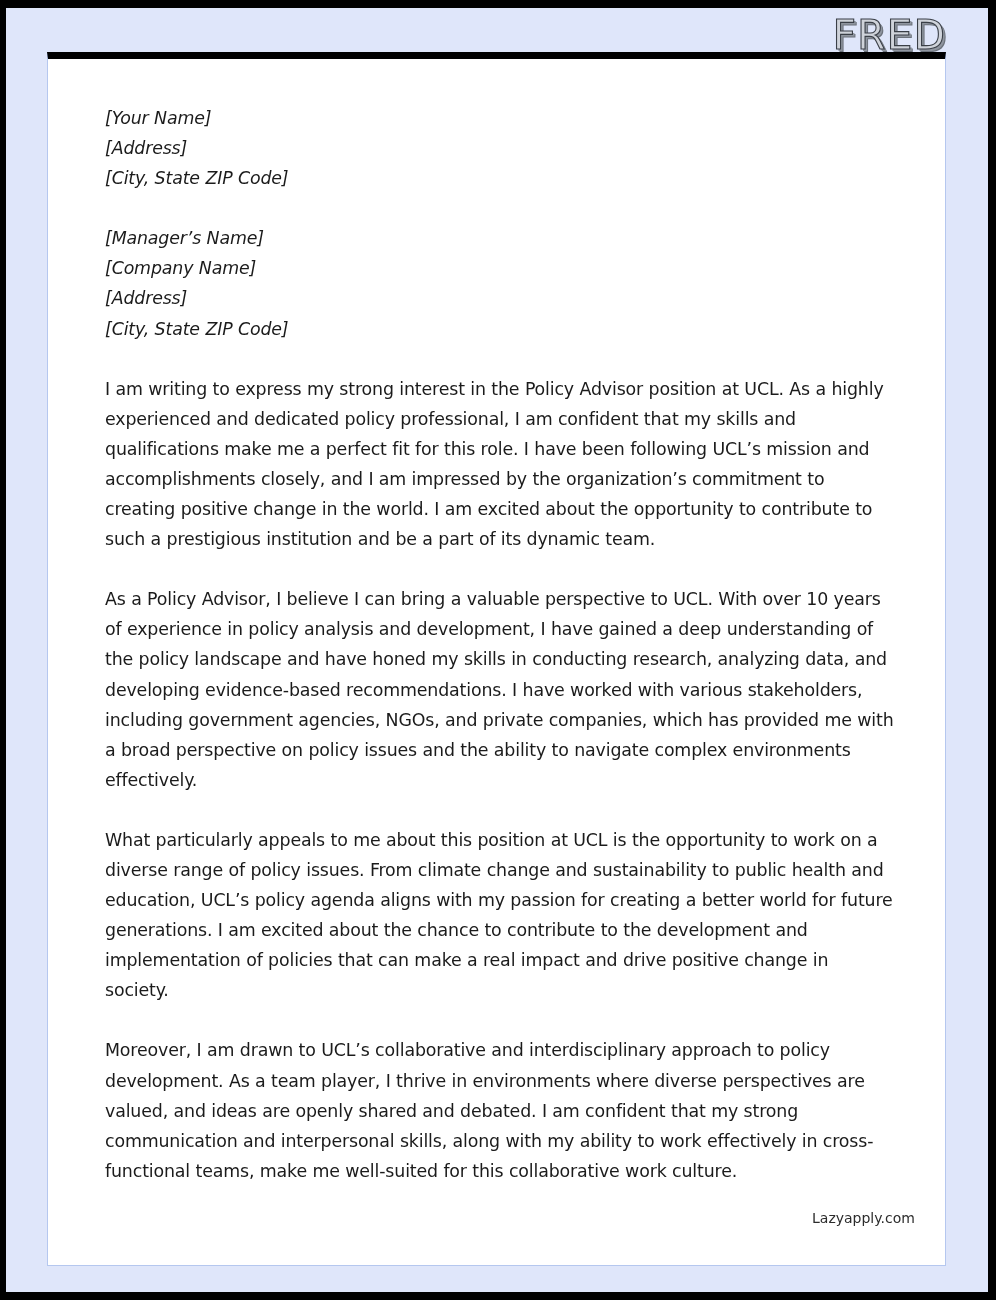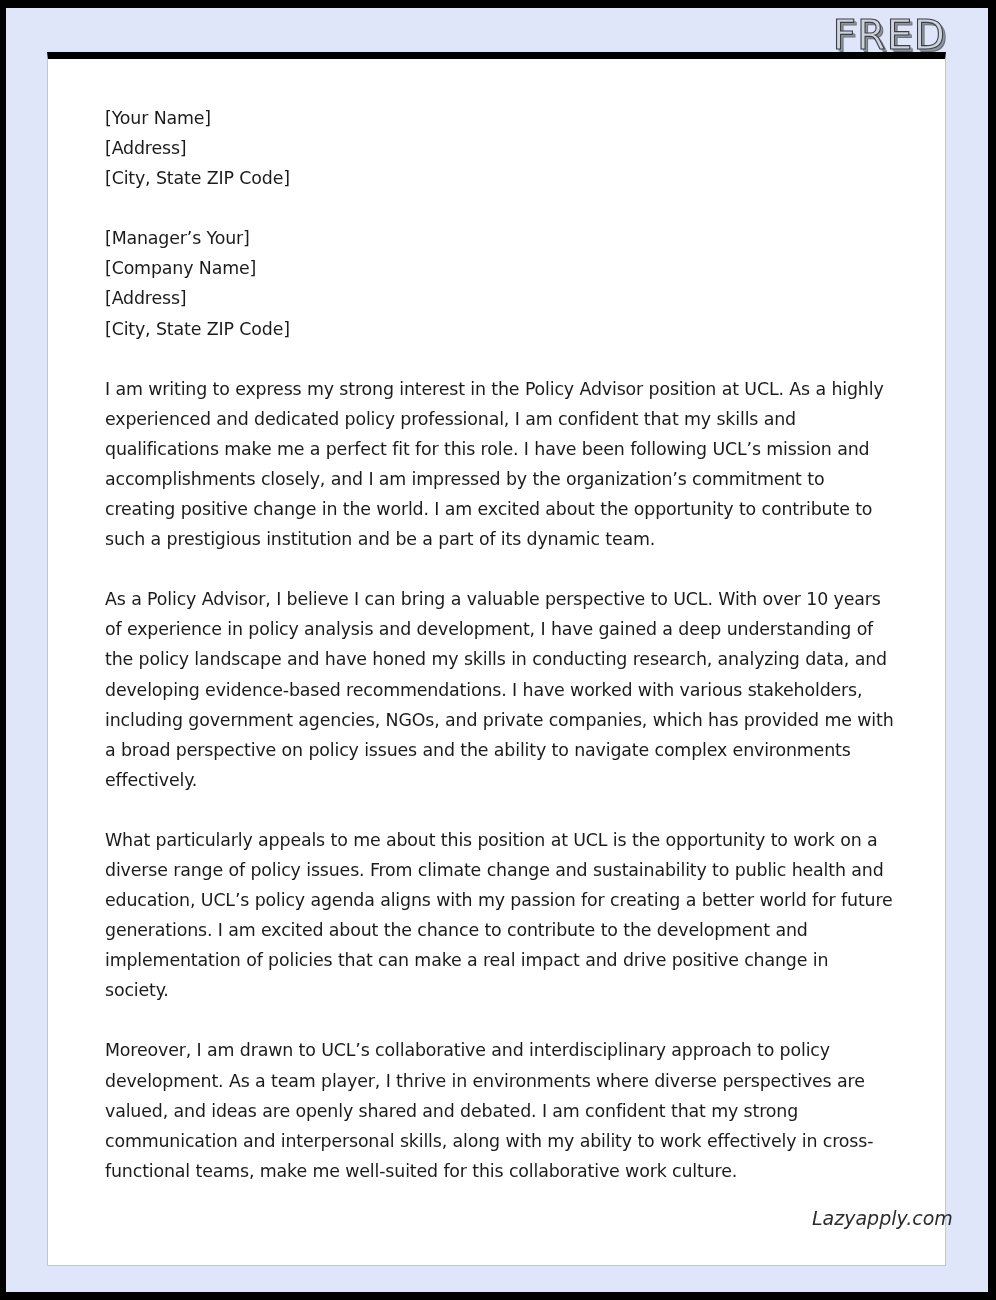--- a/index.html
+++ b/index.html
@@ -75,59 +75,59 @@
   .letter {
     font-family: "DejaVu Sans", sans-serif;
     font-size: 17.4px;
     line-height: 30.1px;
     color: #1b1b1b;
     letter-spacing: -0.15px;
     word-spacing: 0.1px;
   }
   .addr-block {
     margin: 0 0 30px 0;
+    font-style: italic;
   }
   .addr-line { white-space: nowrap; }
   .salutation { margin: 0 0 30px 0; }
   .para { margin: 0 0 30px 0; }
   .para:last-child { margin-bottom: 0; }
 
   
   #watermark {
     position: absolute;
     left: 806px;
     top: 1202px;
     font-family: "DejaVu Sans", sans-serif;
-    font-size: 19px;
+    font-size: 14px;
     line-height: 16px;
     color: #2c2c2c;
     white-space: nowrap;
     user-select: none;
-    font-style: italic;
   }
 </style>
 </head>
 <body>
 
 <div id="frame">
   <div id="canvas">
 
     <div id="logo">FRED</div>
 
     <div id="page">
       <div id="page-inner" class="letter">
 
         <div class="addr-block">
           <div class="addr-line">[Your Name]</div>
           <div class="addr-line">[Address]</div>
           <div class="addr-line">[City, State ZIP Code]</div>
         </div>
 
         <div class="addr-block">
-          <div class="addr-line">[Manager’s Your]</div>
+          <div class="addr-line">[Manager’s Name]</div>
           <div class="addr-line">[Company Name]</div>
           <div class="addr-line">[Address]</div>
           <div class="addr-line">[City, State ZIP Code]</div>
         </div>
 
 
         <p class="para">I am writing to express my strong interest in the Policy Advisor position at UCL. As a highly experienced and dedicated policy professional, I am confident that my skills and qualifications make me a perfect fit for this role. I have been following UCL’s mission and accomplishments closely, and I am impressed by the organization’s commitment to creating positive change in the world. I am excited about the opportunity to contribute to such a prestigious institution and be a part of its dynamic team.</p>
         <p class="para">As a Policy Advisor, I believe I can bring a valuable perspective to UCL. With over 10 years of experience in policy analysis and development, I have gained a deep understanding of the policy landscape and have honed my skills in conducting research, analyzing data, and developing evidence-based recommendations. I have worked with various stakeholders, including government agencies, NGOs, and private companies, which has provided me with a broad perspective on policy issues and the ability to navigate complex environments effectively.</p>
         <p class="para">What particularly appeals to me about this position at UCL is the opportunity to work on a diverse range of policy issues. From climate change and sustainability to public health and education, UCL’s policy agenda aligns with my passion for creating a better world for future generations. I am excited about the chance to contribute to the development and implementation of policies that can make a real impact and drive positive change in society.</p>
         <p class="para">Moreover, I am drawn to UCL’s collaborative and interdisciplinary approach to policy development. As a team player, I thrive in environments where diverse perspectives are valued, and ideas are openly shared and debated. I am confident that my strong communication and interpersonal skills, along with my ability to work effectively in cross-functional teams, make me well-suited for this collaborative work culture.</p>

